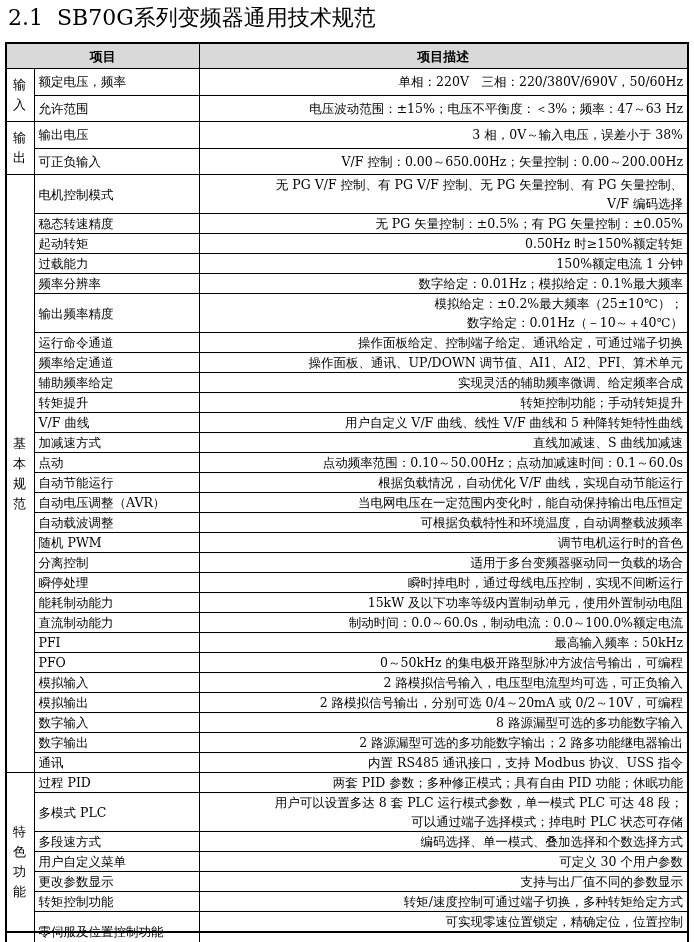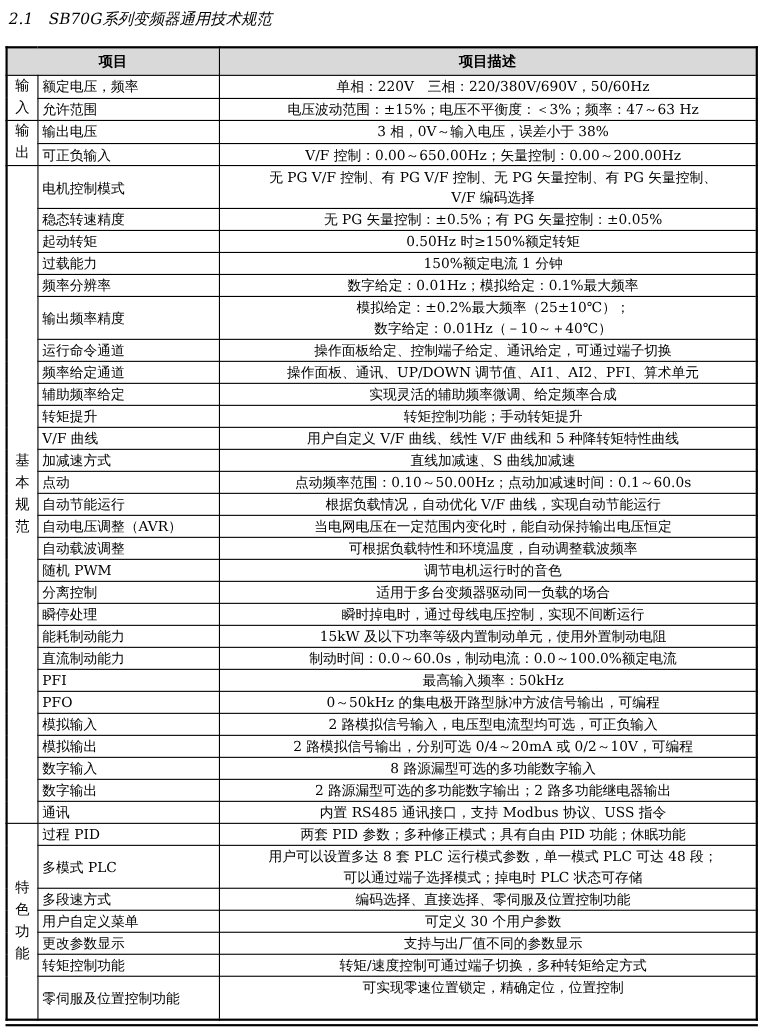--- a/index.html
+++ b/index.html
@@ -1,29 +1,29 @@
 <!DOCTYPE html>
 <html><head>
 <meta charset="utf-8">
 <style>
   html, body { margin: 0; padding: 0; background: #ffffff; }
   body { width: 694px; height: 942px; position: relative; overflow: hidden;
          font-family: "DejaVu Serif", "Liberation Serif", serif; color: #000; }
-  .title { position: absolute; left: 8px; top: 6px; font-size: 14px; line-height: 24px; white-space: nowrap; font-style: italic; }
+  .title { position: absolute; left: 8px; top: 6px; font-size: 22px; line-height: 24px; white-space: nowrap; }
   .title .num { margin-right: 14px; }
   table.spec { position: absolute; left: 5px; top: 42px; width: 684px;
                border-collapse: collapse; table-layout: fixed; border: 2px solid #000; }
   table.spec col.c1 { width: 28px; }
   table.spec col.c2 { width: 165px; }
   table.spec td, table.spec th { border: 1px solid #000; font-size: 12.5px; line-height: 19px;
                padding: 0 4px; vertical-align: middle; font-weight: normal; overflow: hidden; }
   table.spec th { background: #d9d9d9; height: 24px; font-weight: bold; font-family: "DejaVu Sans", "Liberation Sans", sans-serif; font-size: 13px; text-align: center; }
-  table.spec td.group { text-align: center; padding: 0; line-height: 20px; font-size: 13px; }
+  table.spec td.group { padding: 6px; line-height: 20px; font-size: 13px; }
   table.spec td.item { }
-  table.spec td.desc { text-align: center; padding-left: 14px; }
+  table.spec td.desc { text-align: right; padding-left: 14px; }
   table.spec tr.r1 td { height: 19px; }
   table.spec tr.r2 td { height: 38px; }
   table.spec td.top { vertical-align: top; }
   .vert { display: inline-block; width: 14px; word-break: break-all; line-height: 20px; }
   .bottom-rule { position: absolute; left: 5px; top: 931px; width: 684px; height: 2px; background: #000; }
 </style>
 </head>
 <body>
 
 <div class="title">
@@ -250,21 +250,21 @@
       <tr class="r2">
         <td class="item">多模式 PLC</td>
         <td class="desc">
           <div>用户可以设置多达 8 套 PLC 运行模式参数，单一模式 PLC 可达 48 段；</div>
           <div>可以通过端子选择模式；掉电时 PLC 状态可存储</div>
         </td>
       </tr>
       <tr class="r1">
         <td class="item">多段速方式</td>
         <td class="desc">
-          <div>编码选择、直接选择、零伺服及位置控制功能</div>
+          <div>编码选择、单一模式、叠加选择和个数选择方式</div>
         </td>
       </tr>
       <tr class="r1">
         <td class="item">用户自定义菜单</td>
         <td class="desc">
           <div>可定义 30 个用户参数</div>
         </td>
       </tr>
       <tr class="r1">
         <td class="item">更改参数显示</td>

